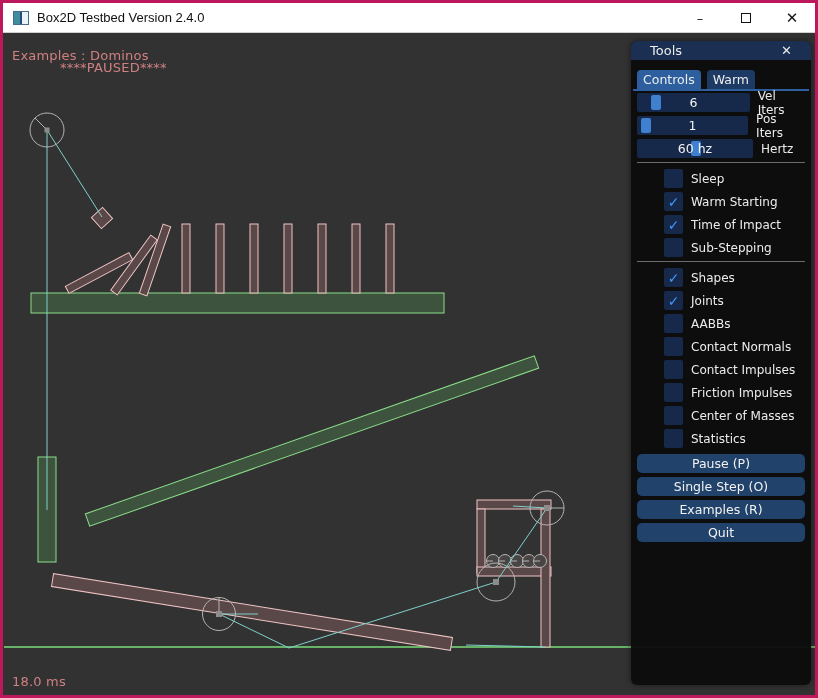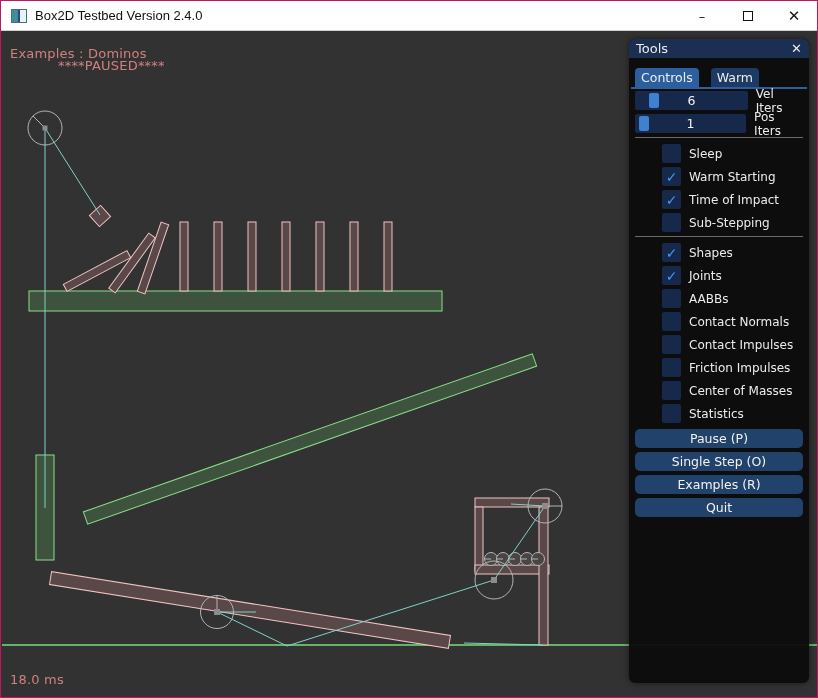--- a/index.html
+++ b/index.html
@@ -1,20 +1,20 @@
 <!DOCTYPE html>
 <html style="--accent: #4296fa; --titlebar-bg: #1a2f52; --tab-active: #2d5f9e; --tab-inactive: #1c3a63; --frame-bg: #16294a; --slider-grab: #4080d0; --button-bg: #21426a; --scene-bg: #323232; --scene-text: #cf8080; --pink-stroke: #efc4c4; --pink-fill: #5a4747; --green-stroke: #8ade8a; --green-fill: #3d533d; --joint-line: #7fd1ca; --ground-line: #7ade7a; --gray-outline: #b4b4b4;"><head>
 <meta charset="utf-8">
 <style>
   * { margin:0; padding:0; box-sizing:border-box; }
   html,body { width:818px; height:698px; }
   body { font-family:"DejaVu Sans", sans-serif; }
 
   .window { position:relative; width:818px; height:698px; background:#323232;
-            border:1px solid #be185d; overflow:hidden; }
+            border:3px solid #be185d; overflow:hidden; }
 
   
   .os-titlebar { position:absolute; left:0; top:0; right:0; height:30px; background:#ffffff;
                  display:flex; align-items:center; border-bottom:1px solid #d0d0d0; }
   .app-icon { width:16px; height:14px; margin-left:10px; border:1px solid #4a6a8a;
               background:linear-gradient(90deg, #3e8e9e 0 40%, #2a4a7a 40% 60%, #e8f4f8 60%); }
   .os-title { margin-left:8px; font-size:13px; color:#111; font-family:"Liberation Sans", sans-serif; }
   .os-buttons { position:absolute; right:0; top:0; height:30px; display:flex; }
   .os-btn { width:46px; height:30px; display:flex; align-items:center; justify-content:center;
             color:#111; font-size:13px; }
@@ -36,25 +36,25 @@
   .graysq     { fill:#8c8c8c; }
   .ballshape  { stroke:var(--gray-outline); fill:#4a4545; stroke-width:1; }
   .jointline  { stroke:var(--joint-line); fill:none; stroke-width:1; }
   .groundline { stroke:var(--ground-line); stroke-width:1.5; }
 
   
   .tools { position:absolute; left:627px; top:8px; width:180px; height:644px;
            background:rgba(12,12,12,0.97); border-radius:6px; color:#ececec; font-size:13px;
            box-shadow:0 0 6px rgba(0,0,0,0.5); }
   .tools-titlebar { height:19px; background:var(--titlebar-bg); border-radius:6px 6px 0 0;
-                    display:flex; align-items:center; padding:0 7px; }
+                    display:flex; align-items:center; padding:0 19px; }
   .tools-title { flex:1; font-size:13px; }
   .tools-close { font-size:13px; color:#e8e8e8; cursor:default; }
 
-  .tabbar { display:flex; gap:12px; margin:10px 0 0 6px;text-align:center; }
+  .tabbar { display:flex; gap:6px; margin:10px 0 0 6px;text-align:center; }
   .tab { height:19px; padding:1px 6px; display:flex; align-items:center; background:var(--tab-inactive);
          border-radius:4px 4px 0 0; font-size:12.5px; }
   .tab.on { background:var(--tab-active); }
   .tab-underline { height:2px; background:var(--tab-active); margin:0 2px; }
 
   .rows { padding:2px 6px 0 6px; }
   .slider-row { display:flex; align-items:center; height:19px; margin-bottom:4px; }
   .slider-track { position:relative; width:116px; height:19px; background:var(--frame-bg);
                   border-radius:2px; overflow:hidden; }
   .slider-grab { position:absolute; top:2px; width:10px; height:15px; background:var(--slider-grab);
@@ -219,20 +219,27 @@
           </div>
           <span class="row-label">Vel Iters</span>
         </div>
         <div class="slider-row">
           <div class="slider-track">
             <div class="slider-grab" style="left: 4px;"></div>
             <div class="slider-value">1</div>
           </div>
           <span class="row-label">Pos Iters</span>
         </div>
+        <div class="slider-row">
+          <div class="slider-track">
+            <div class="slider-grab" style="left: 54px;"></div>
+            <div class="slider-value">60 hz</div>
+          </div>
+          <span class="row-label">Hertz</span>
+        </div>
       </div>
 
       <div class="separator"></div>
 
       <div class="rows">
         <div class="check-row">
           <div class="checkbox"></div>
           <span class="row-label">Sleep</span>
         </div>
         <div class="check-row">

